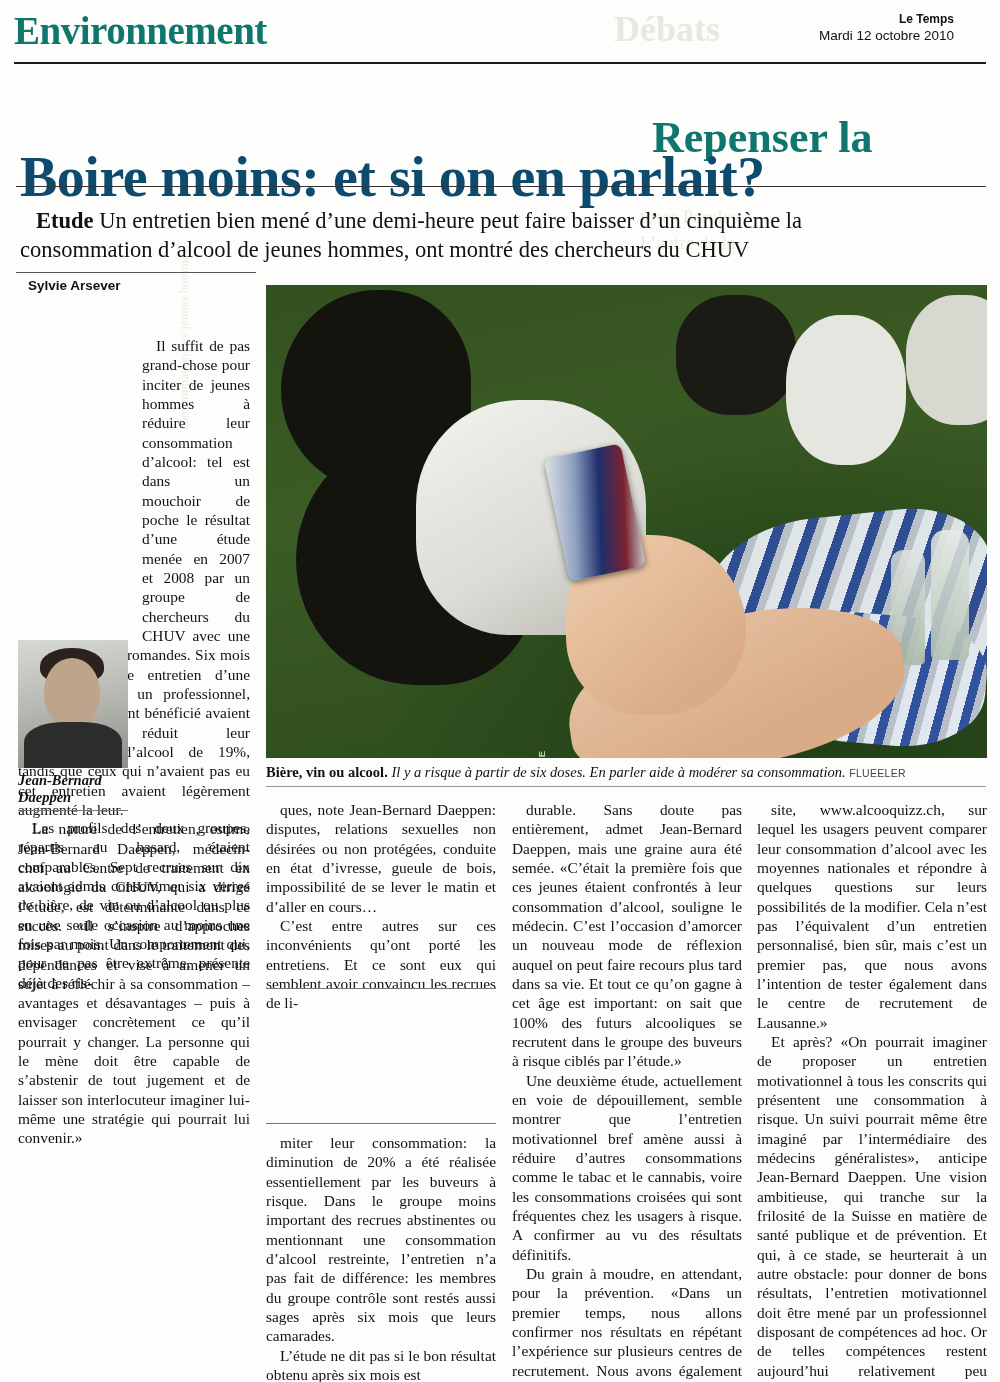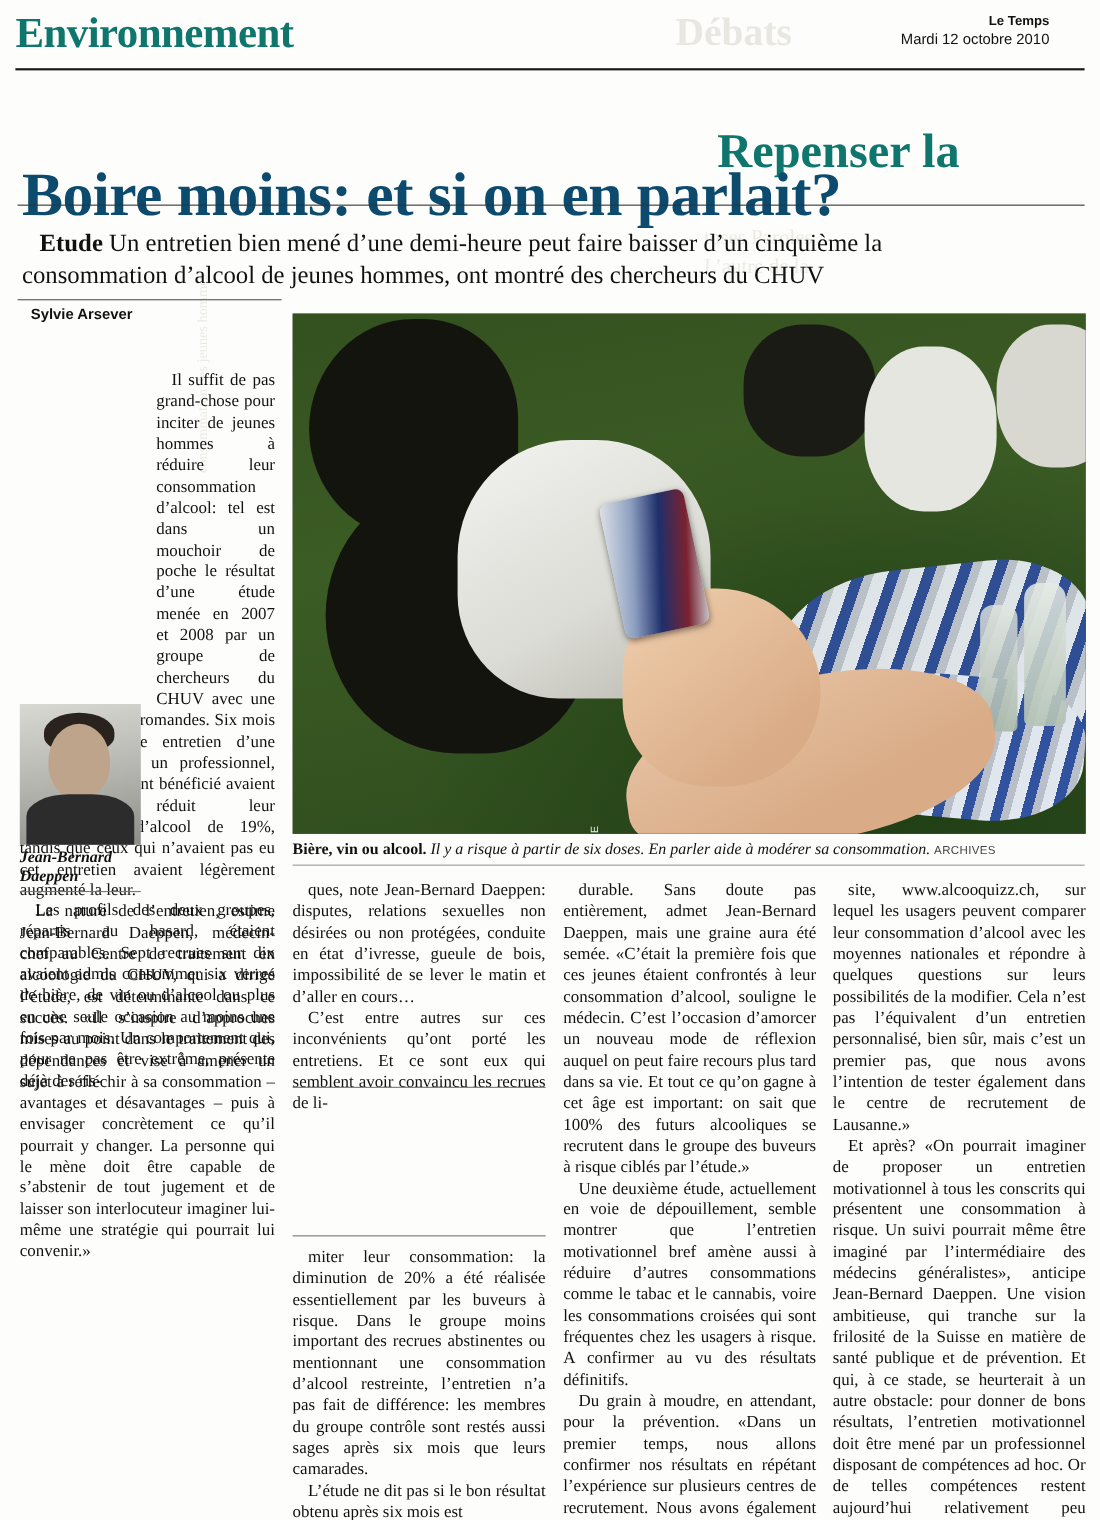--- a/index.html
+++ b/index.html
@@ -478,21 +478,21 @@
     <div class="bottle"></div>
     <div class="bottle2"></div>
     <div class="arm"></div>
     <div class="hand"></div>
     <div class="can"></div>
     <div class="credit-vert">URS FLUEELER/KEYSTONE</div>
   </div>
   <div class="photo-caption">
     <b>Bière, vin ou alcool.</b>
     <i>Il y a risque à partir de six doses. En parler aide à modérer sa consommation.</i>
-    <span class="src">ARCHIVES</span>
+    <span class="src">FLUEELER</span>
   </div>
   <div class="rule-caption"></div>
 
   <div class="col" id="col1">
     <div class="shape"></div>
     <p class="first">Il suffit de pas grand-chose pour inciter de jeunes hommes à réduire leur consommation d’alcool: tel est dans un mouchoir de poche le résultat d’une étude menée en 2007 et 2008 par un groupe de chercheurs du CHUV avec une classe de recrues romandes. Six mois après un simple entretien d’une demi-heure avec un professionnel, ceux qui en avaient bénéficié avaient globalement réduit leur consommation d’alcool de 19%, tandis que ceux qui n’avaient pas eu cet entretien avaient légèrement augmenté la leur.</p>
     <p>La nature de l’entretien, estime Jean-Bernard Daeppen, médecin-chef au Centre de traitement en alcoologie du CHUV, qui a dirigé l’étude, est déterminante dans ce succès. «Il s’inspire d’approches mises au point dans le traitement des dépendances et vise à amener un sujet à réfléchir à sa consommation – avantages et désavantages – puis à envisager concrètement ce qu’il pourrait y changer. La personne qui le mène doit être capable de s’abstenir de tout jugement et de laisser son interlocuteur imaginer lui-même une stratégie qui pourrait lui convenir.»</p>
   </div>
 
   <div class="portrait-wrap">

